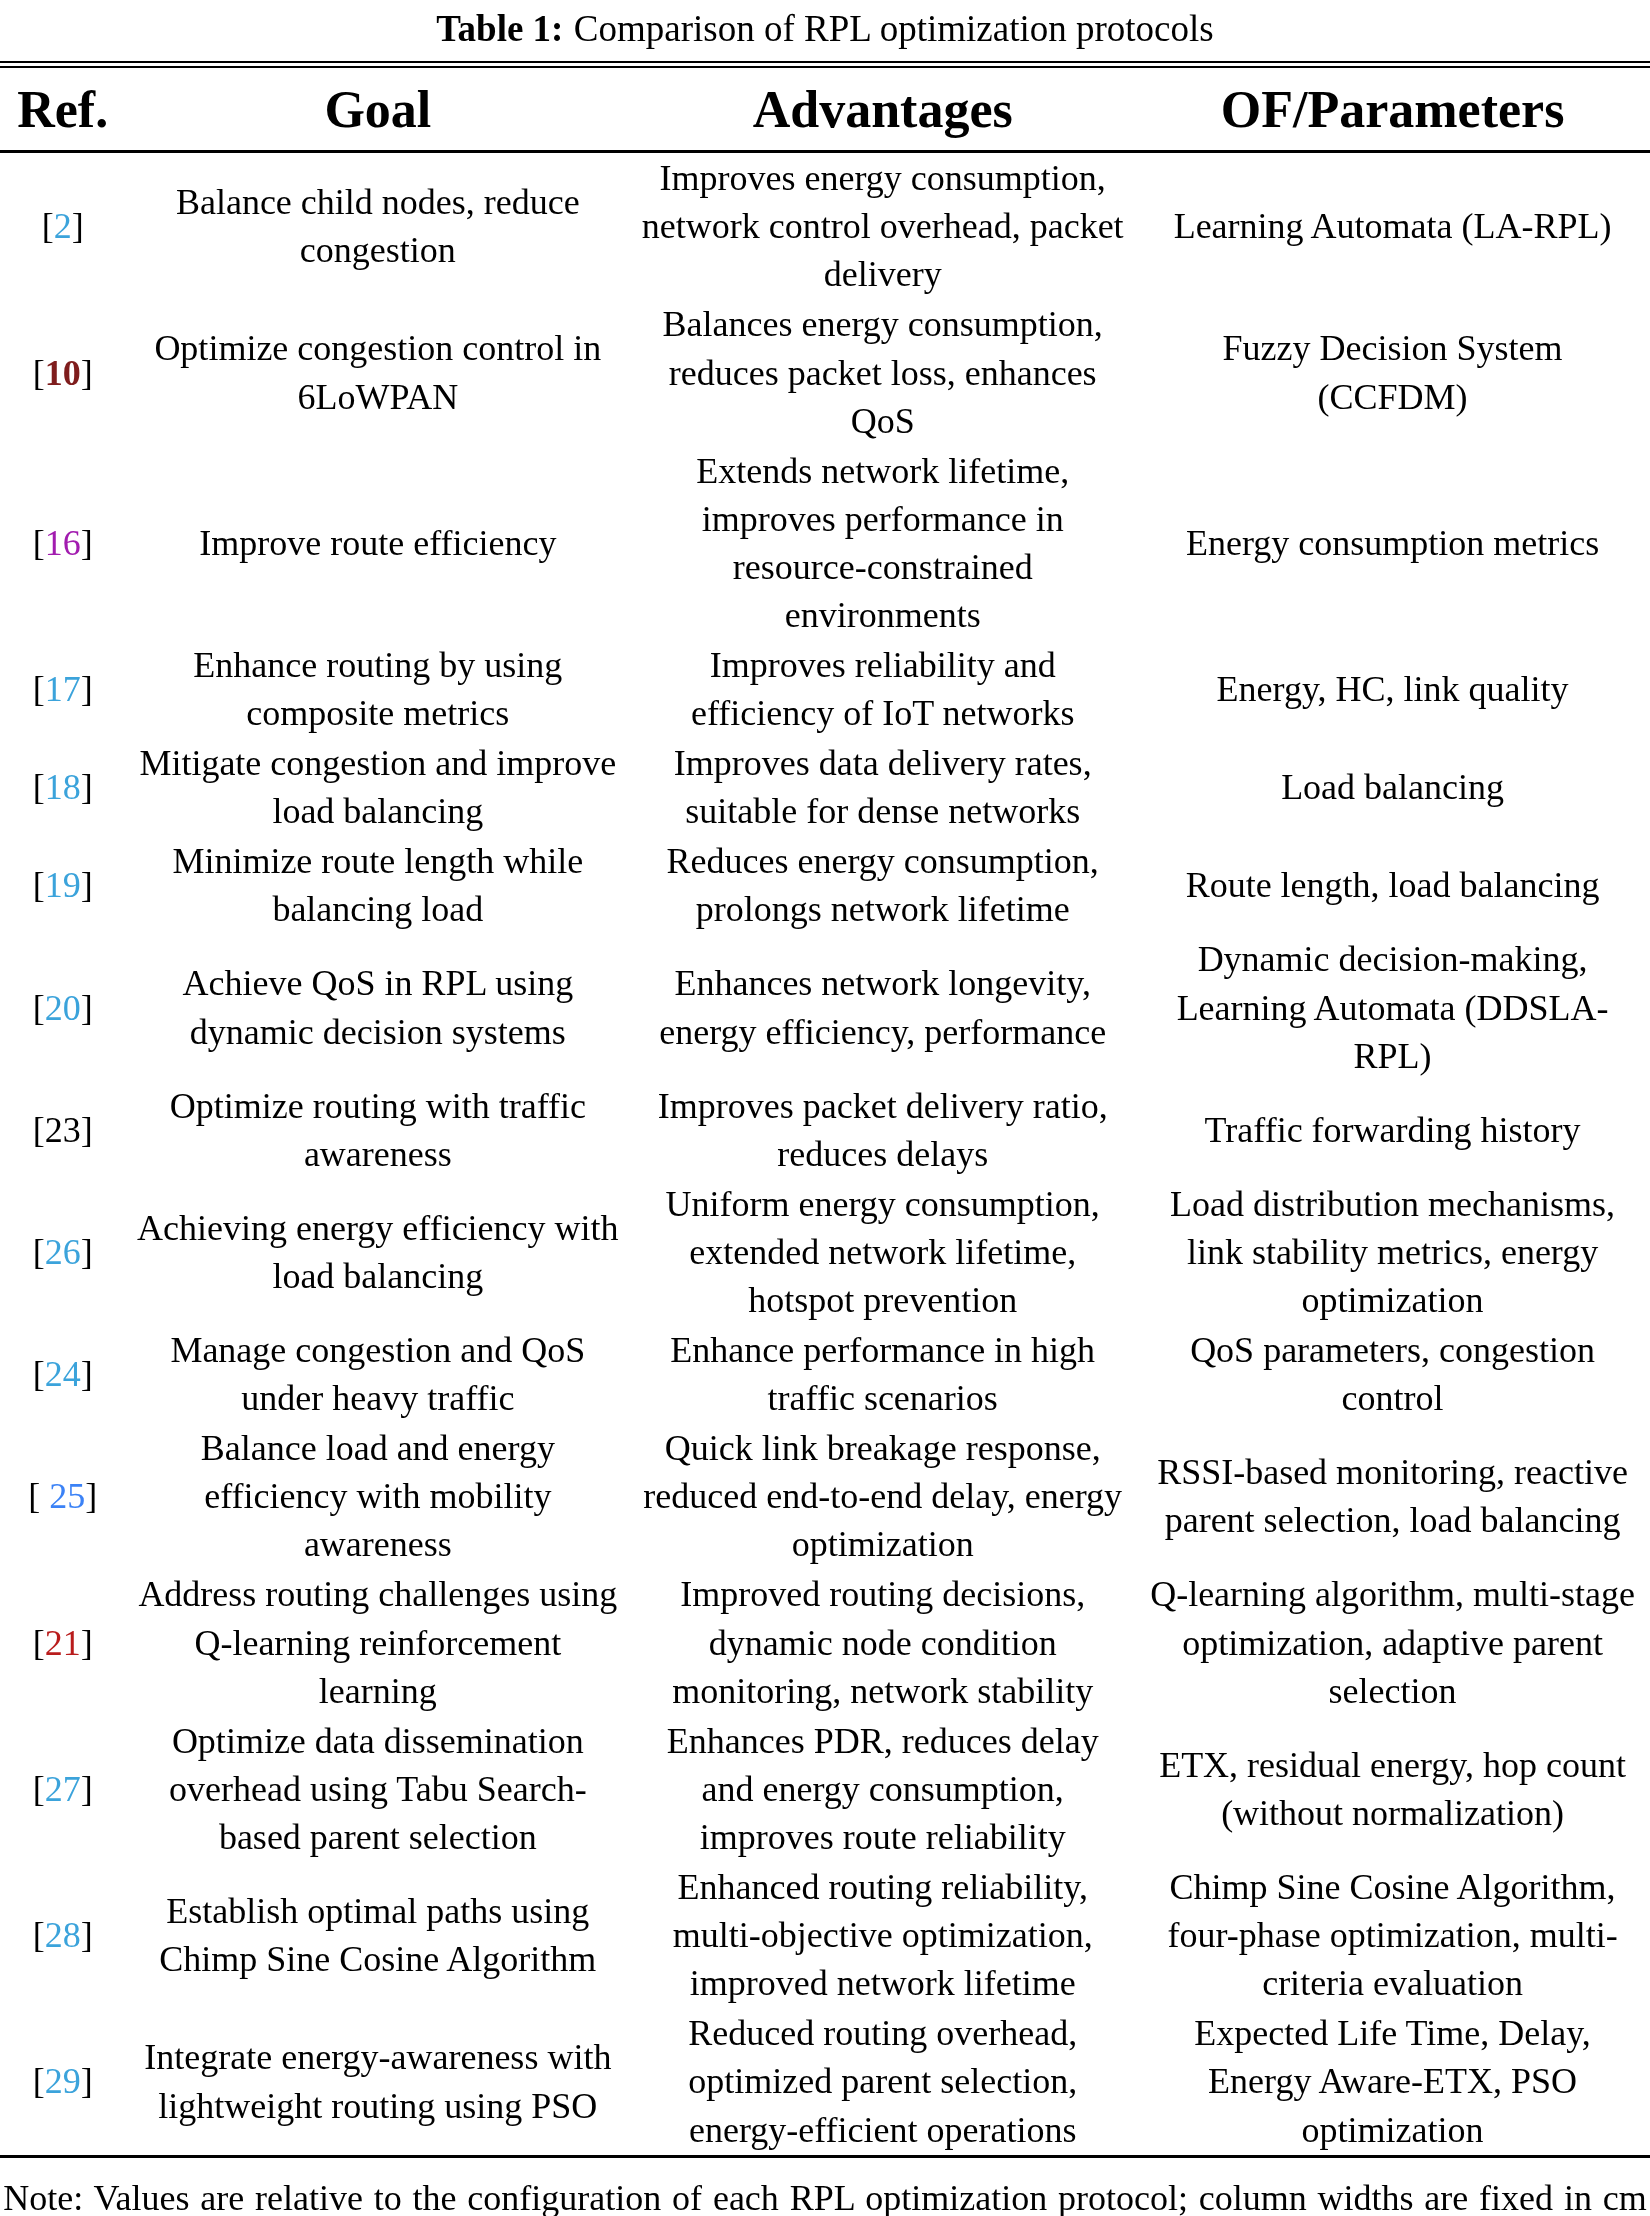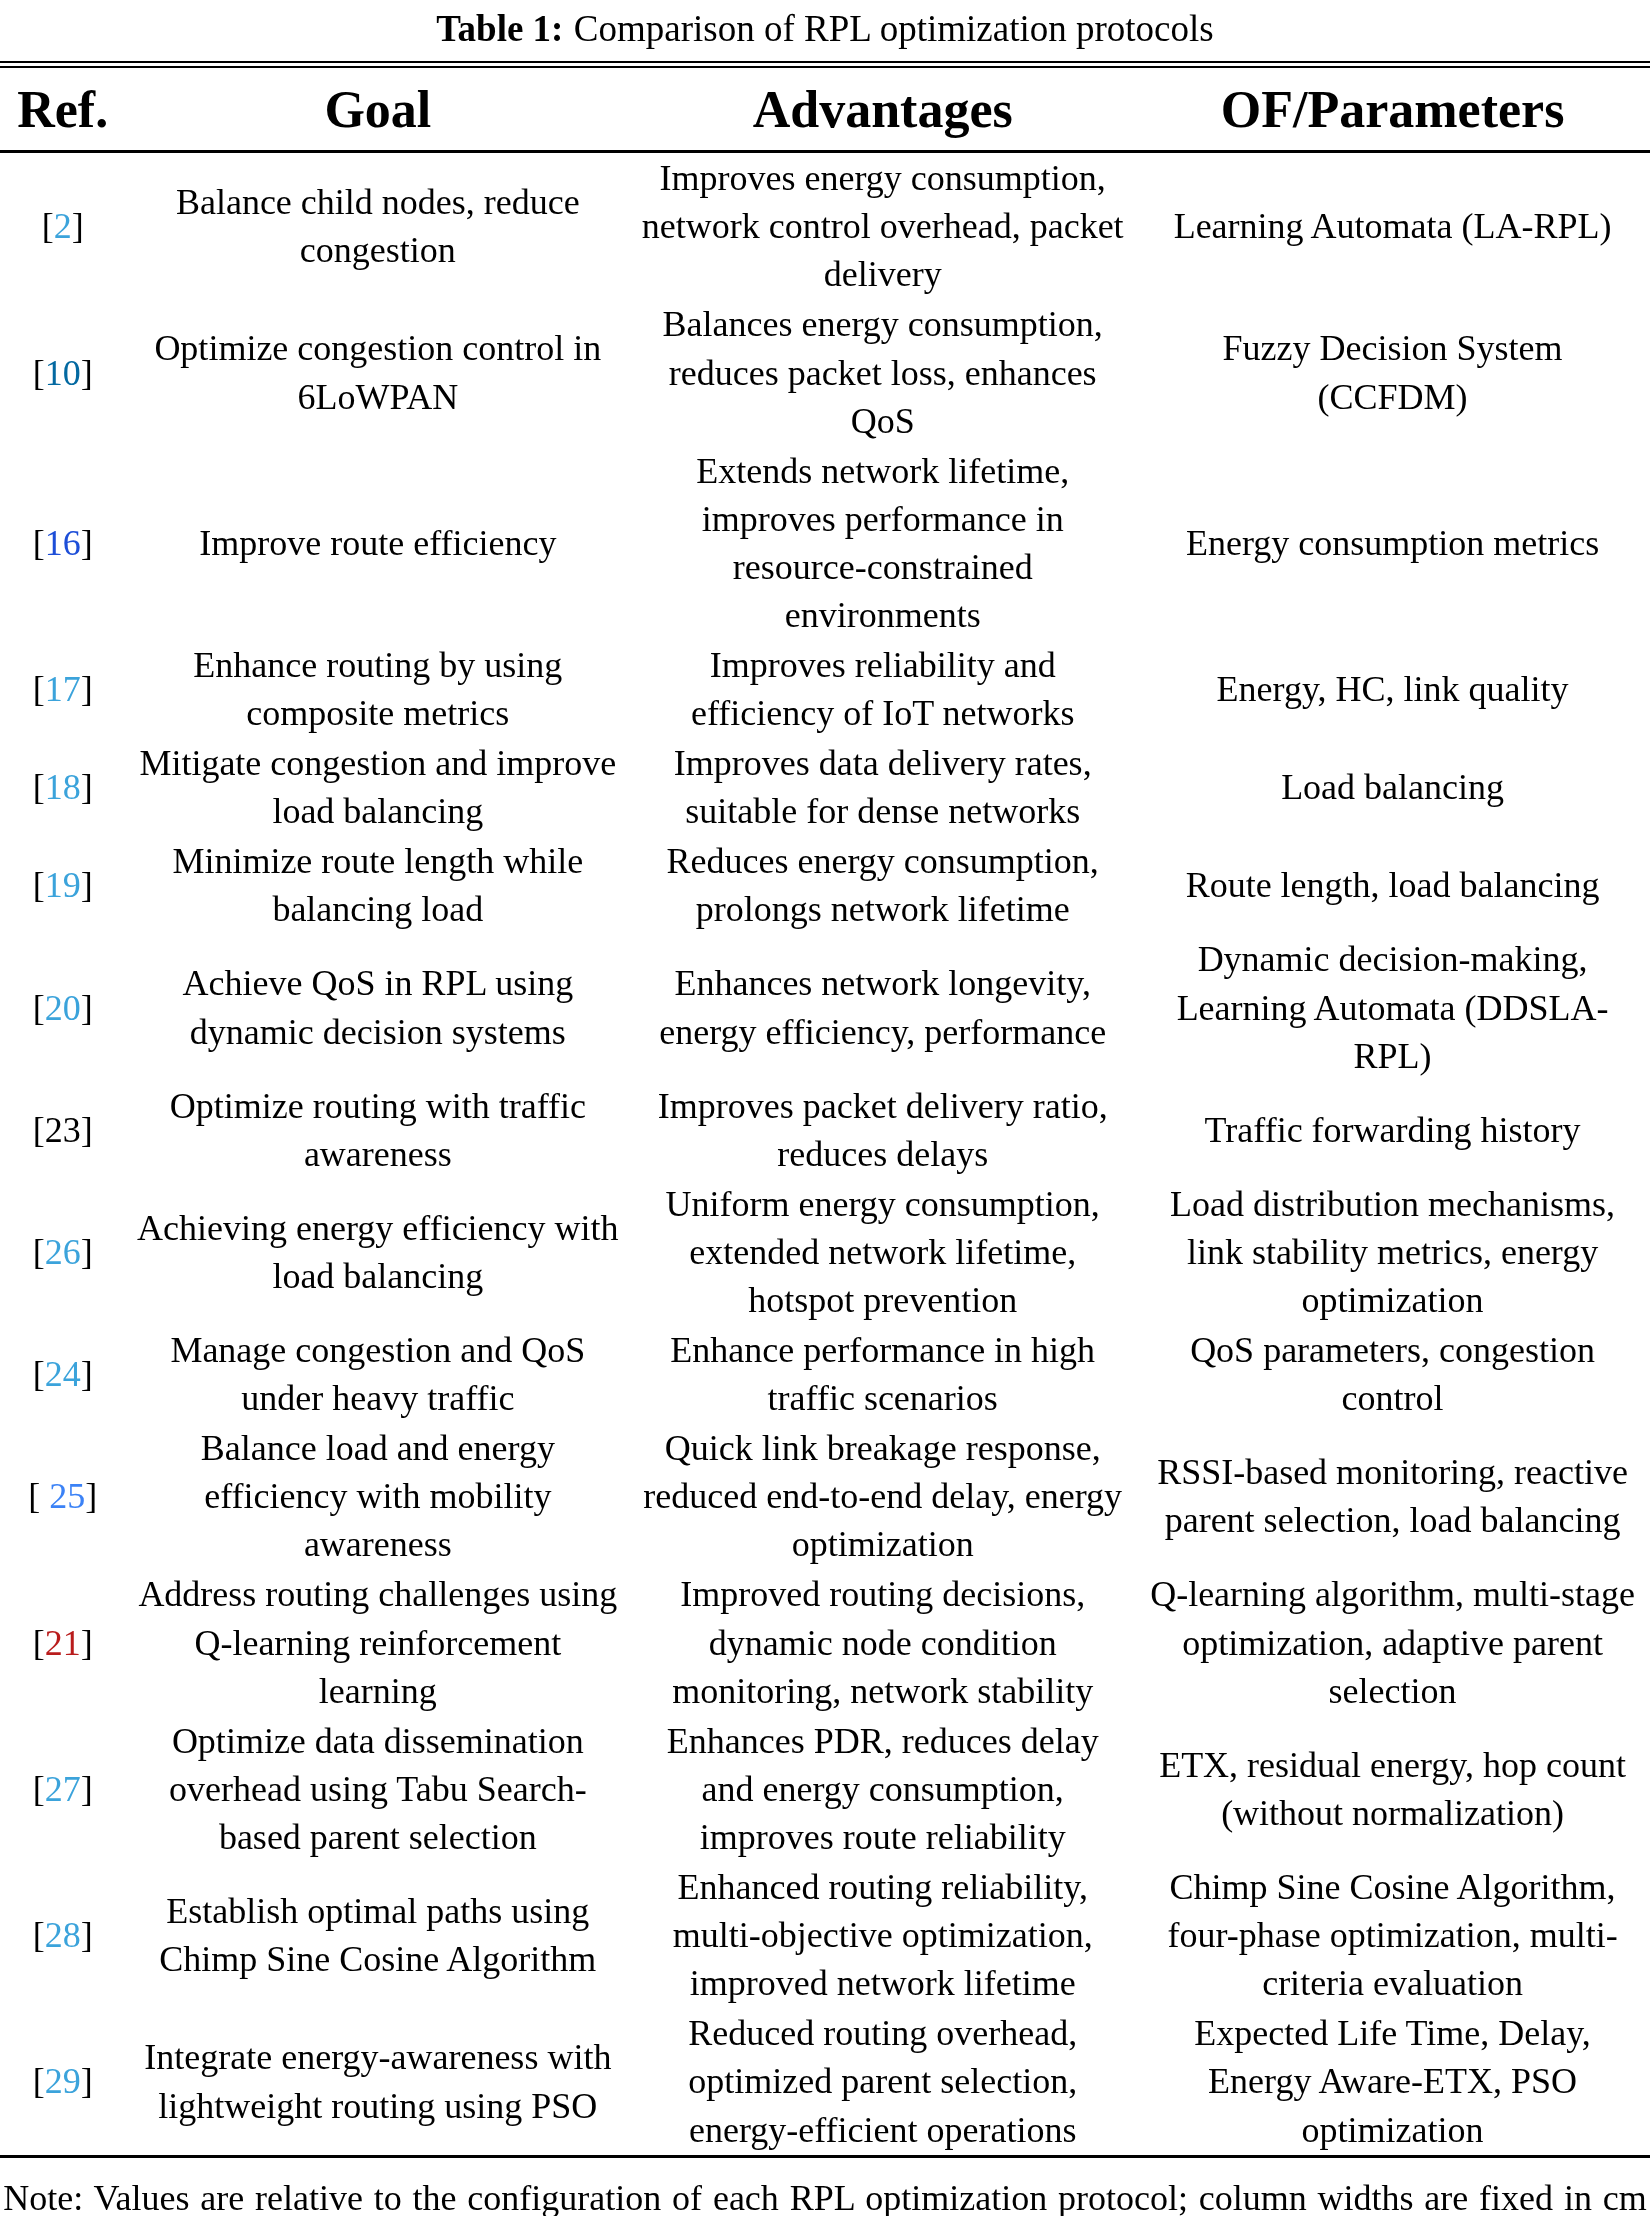--- a/index.html
+++ b/index.html
@@ -89,27 +89,27 @@
       </tr>
     </thead>
     <tbody>
       <tr>
         <td class="ref-cell"><span class="cite"><span>[</span><span class="refnum" style="color: rgb(59, 163, 219);">2</span><span>]</span></span></td>
         <td>Balance child nodes, reduce congestion</td>
         <td>Improves energy consumption, network control overhead, packet delivery</td>
         <td>Learning Automata (LA-RPL)</td>
       </tr>
       <tr>
-        <td class="ref-cell"><span class="cite"><span>[</span><span class="refnum" style="color: #0369a1;">10</span><span>]</span></span></td>
+        <td class="ref-cell"><span class="cite"><span>[</span><span class="refnum" style="color: #7f1d1d; font-weight: bold;">10</span><span>]</span></span></td>
         <td>Optimize congestion control in 6LoWPAN</td>
         <td>Balances energy consumption, reduces packet loss, enhances QoS</td>
         <td>Fuzzy Decision System (CCFDM)</td>
       </tr>
       <tr>
-        <td class="ref-cell"><span class="cite"><span>[</span><span class="refnum" style="color: #1d4ed8;">16</span><span>]</span></span></td>
+        <td class="ref-cell"><span class="cite"><span>[</span><span class="refnum" style="color: #a21caf;">16</span><span>]</span></span></td>
         <td>Improve route efficiency</td>
         <td>Extends network lifetime, improves performance in resource-constrained environments</td>
         <td>Energy consumption metrics</td>
       </tr>
       <tr>
         <td class="ref-cell"><span class="cite"><span>[</span><span class="refnum" style="color: rgb(59, 163, 219);">17</span><span>]</span></span></td>
         <td>Enhance routing by using composite metrics</td>
         <td>Improves reliability and efficiency of IoT networks</td>
         <td>Energy, HC, link quality</td>
       </tr>

